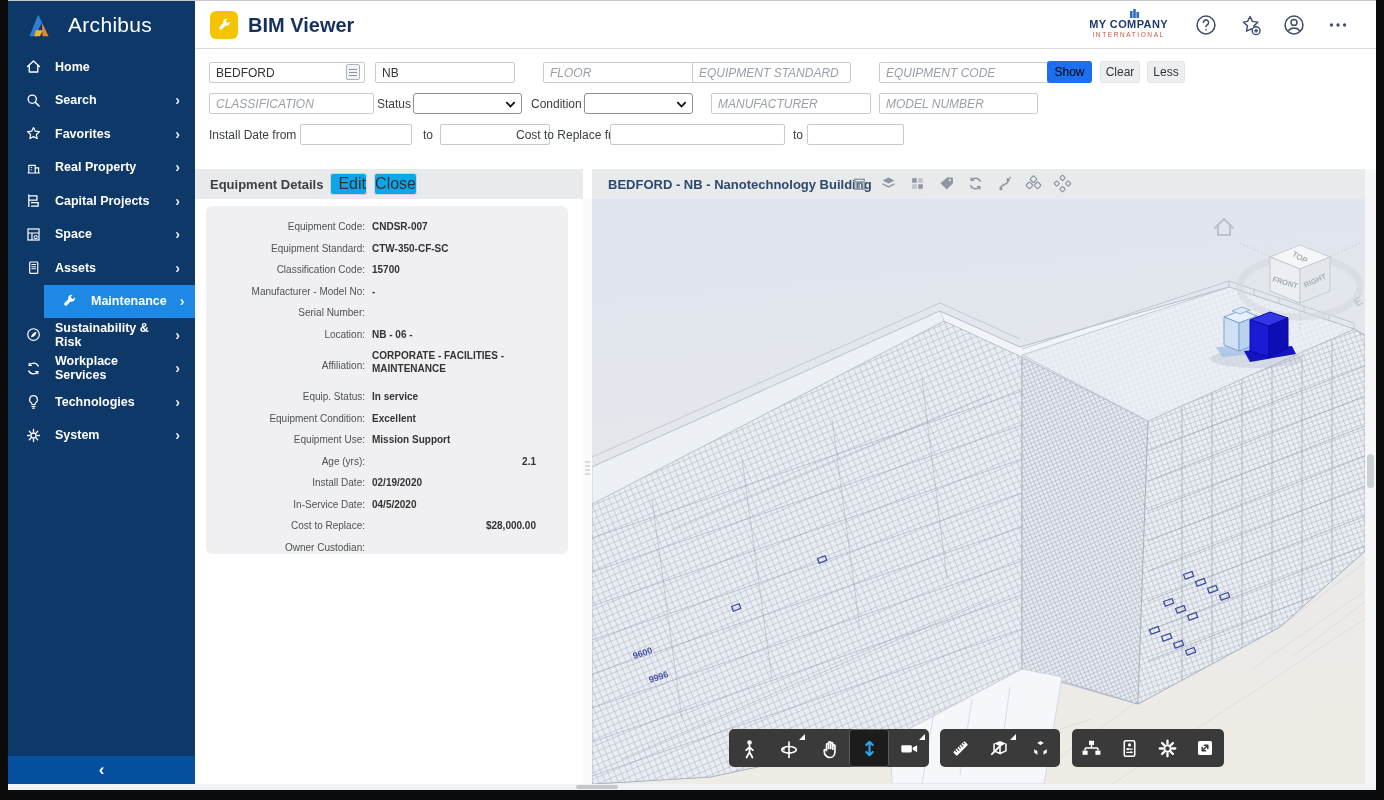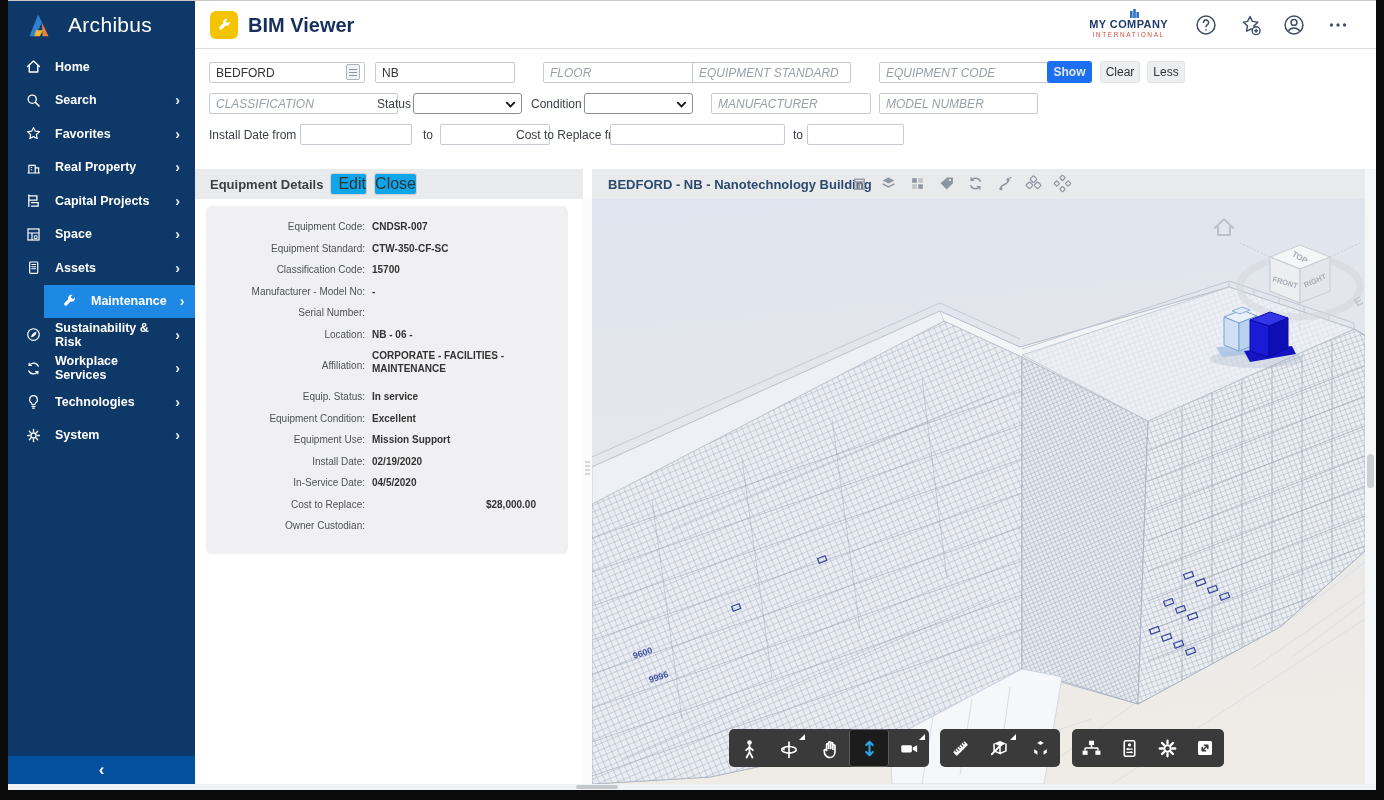--- a/index.html
+++ b/index.html
@@ -31,21 +31,21 @@
   #company-logo .l2 { font-size:6.5px; color:#d0513e; letter-spacing:1.6px; margin-top:2px; }
   #company-logo .mini-building { position:absolute; left:50%; top:-2px; margin-left:-2px; }
   .hdr-ic { width:24px; height:24px; cursor:pointer; }
 
   
   #filter { position:absolute; left:187px; top:48px; width:1181px; height:112px; background:#fff; font-size:12px; color:#3c4146; }
   #filter input { position:absolute; height:21px; border:1px solid #c6cbd2; border-radius:2px; padding:0 6px; font-size:12px; color:#333; font-family:"Liberation Sans",sans-serif; background:#fff; }
   #filter input::placeholder { color:#9aa0a8; font-style:italic; }
   #filter .lab { position:absolute; }
   .btn { position:absolute; height:22px; border:none; border-radius:3px; font-size:12px; cursor:pointer; font-family:"Liberation Sans",sans-serif; }
-  .btn-primary { background:#1b6ff0; color:#e5e5e5;font-weight:bold; }
+  .btn-primary { background:#1b6ff0; color:#000000; }
   .btn-light { background:#eceeF0; color:#333; border:1px solid #e2e4e6; }
   .field-icon { position:absolute; width:14px; height:16px; border:1px solid #aeb3ba; background:#f2f3f5; border-radius:2px; display:flex; flex-direction:column; justify-content:center; gap:2px; padding:0 2px; cursor:pointer; }
   .field-icon i { display:block; height:1px; background:#8d939b; }
   .sel { position:absolute; width:109px; height:21px; border:1px solid #8a8f96; border-radius:3px; background:#fff; cursor:pointer; }
   .sel svg { position:absolute; right:5px; top:5px; }
 
   
   #details-header { position:absolute; left:187px; top:168px; width:388px; height:30px; background:#e9eaeb; }
   #details-header .ttl { position:absolute; left:15px; top:8px; font-size:13px; font-weight:bold; color:#3c4043; }
   .panel-btn { position:absolute; top:4px; height:22px; background:#0ea5e9; border:1px solid #d2d2d2; border-radius:3px; font-size:16px; color:#333; cursor:pointer; font-family:"Liberation Sans",sans-serif;text-align:right; }
@@ -403,21 +403,21 @@
         <i></i>
       </span>
     <input style="left: 180px; top: 13px; width: 140px;" value="NB">
     <input style="left: 348px; top: 13px; width: 161px;" placeholder="FLOOR">
     <input style="left: 497px; top: 13px; width: 159px;" placeholder="EQUIPMENT STANDARD">
     <input style="left: 684px; top: 13px; width: 173px;" placeholder="EQUIPMENT CODE">
     <button class="btn btn-primary" style="left:852px; top:12px; width:45px;">Show</button>
     <button class="btn btn-light" style="left:905px; top:12px; width:40px;">Clear</button>
     <button class="btn btn-light" style="left:952px; top:12px; width:38px;">Less</button>
 
-    <input style="left: 14px; top: 44px; width: 189px;" placeholder="CLASSIFICATION">
+    <input style="left: 14px; top: 44px; width: 165px;" placeholder="CLASSIFICATION">
     <span class="lab" style="left:182px; top:48px;">Status</span>
     <div class="sel" style="left:218px; top:44px;">
       <svg width="11" height="11" viewBox="0 0 12 12">
           <path d="M2 4 L6 8.2 L10 4" fill="none" stroke="#111" stroke-width="2" stroke-linecap="round"></path>
         </svg>
     </div>
     <span class="lab" style="left:336px; top:48px;">Condition</span>
     <div class="sel" style="left:389px; top:44px;">
       <svg width="11" height="11" viewBox="0 0 12 12">
           <path d="M2 4 L6 8.2 L10 4" fill="none" stroke="#111" stroke-width="2" stroke-linecap="round"></path>
@@ -475,20 +475,24 @@
         <span class="lbl">Equip. Status:</span>
         <span class="val">In service</span>
       </div>
       <div class="det-row">
         <span class="lbl">Equipment Condition:</span>
         <span class="val">Excellent</span>
       </div>
       <div class="det-row">
         <span class="lbl">Equipment Use:</span>
         <span class="val">Mission Support</span>
+      </div>
+      <div class="det-row right">
+        <span class="lbl">Age (yrs):</span>
+        <span class="val">2.1</span>
       </div>
       <div class="det-row">
         <span class="lbl">Install Date:</span>
         <span class="val">02/19/2020</span>
       </div>
       <div class="det-row">
         <span class="lbl">In-Service Date:</span>
         <span class="val">04/5/2020</span>
       </div>
       <div class="det-row right">

